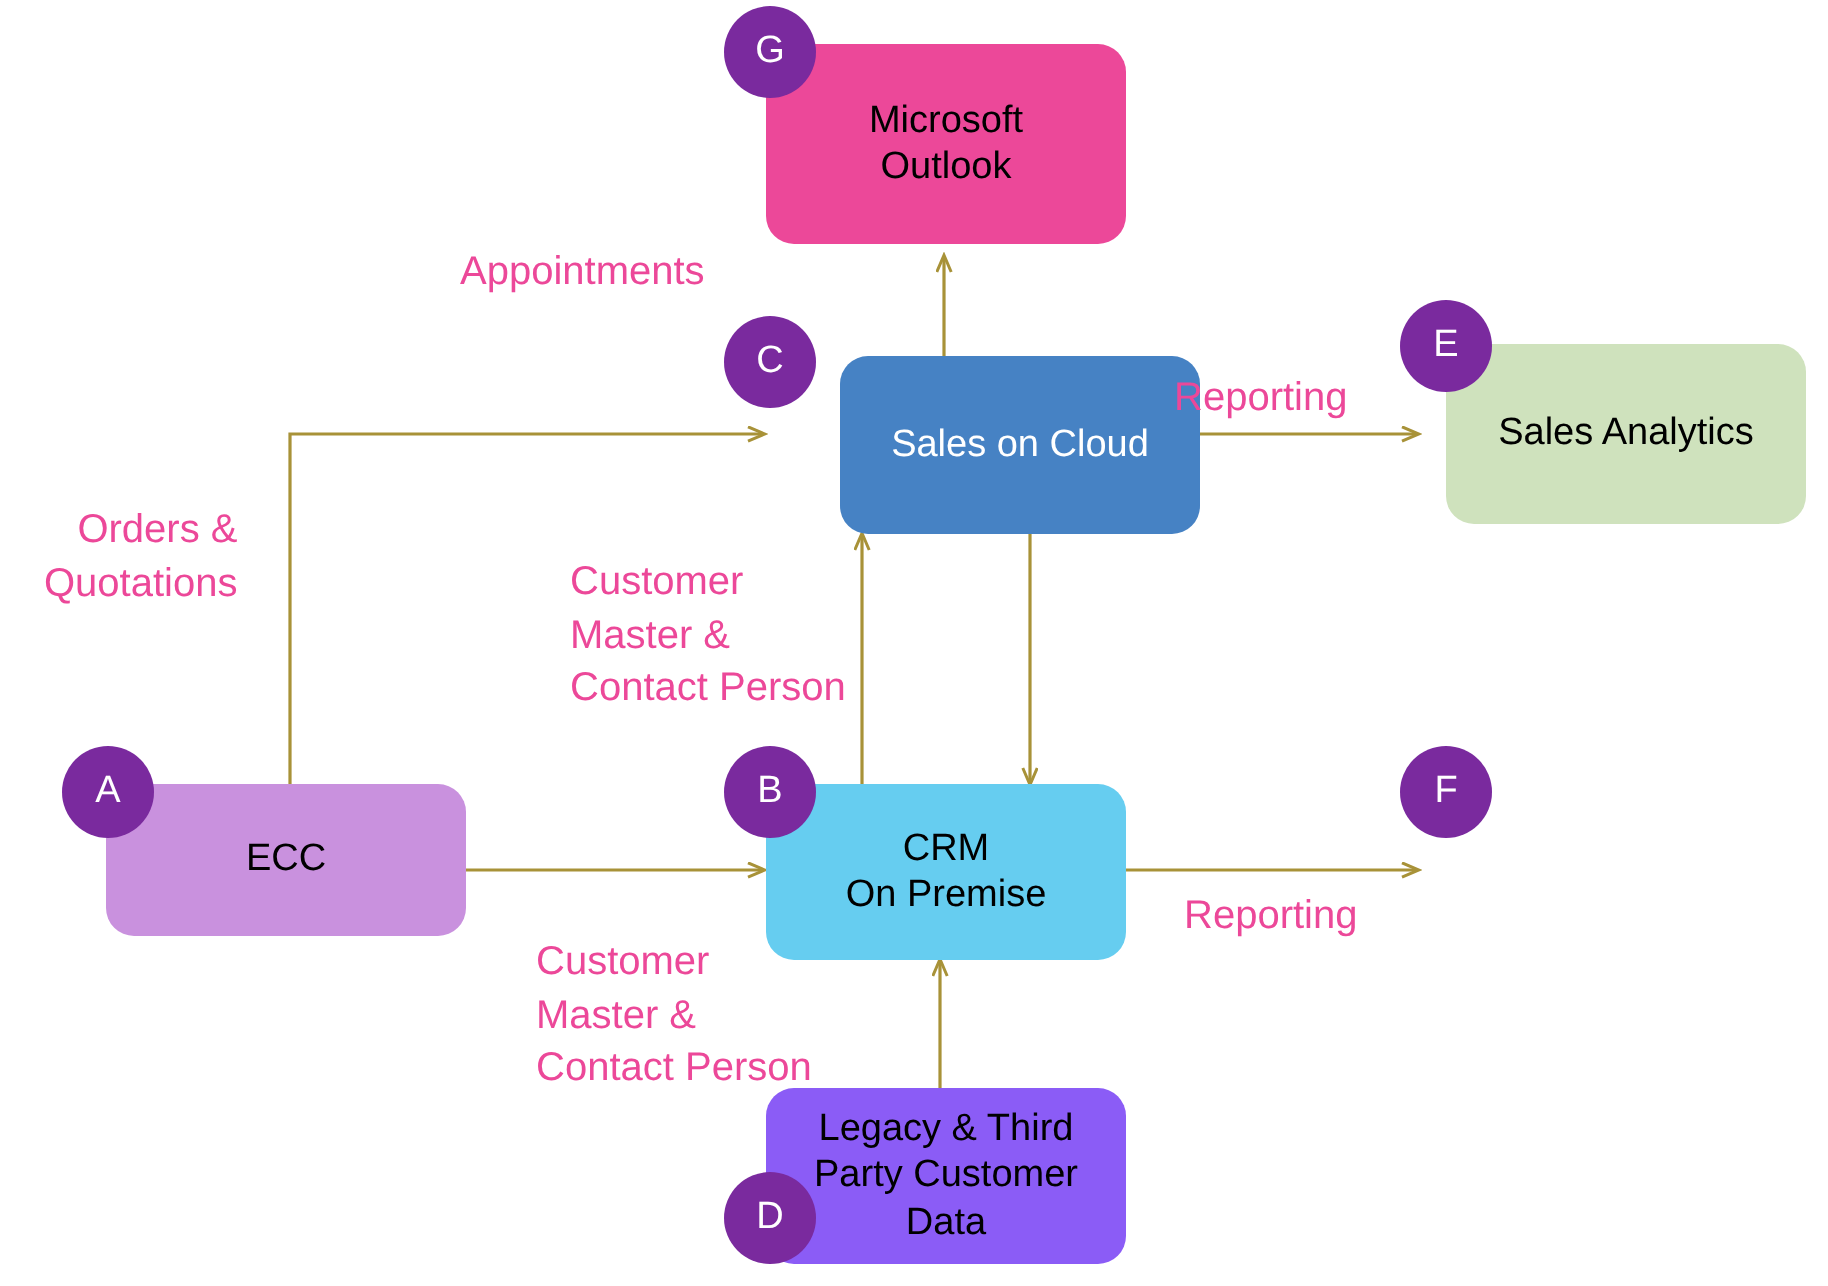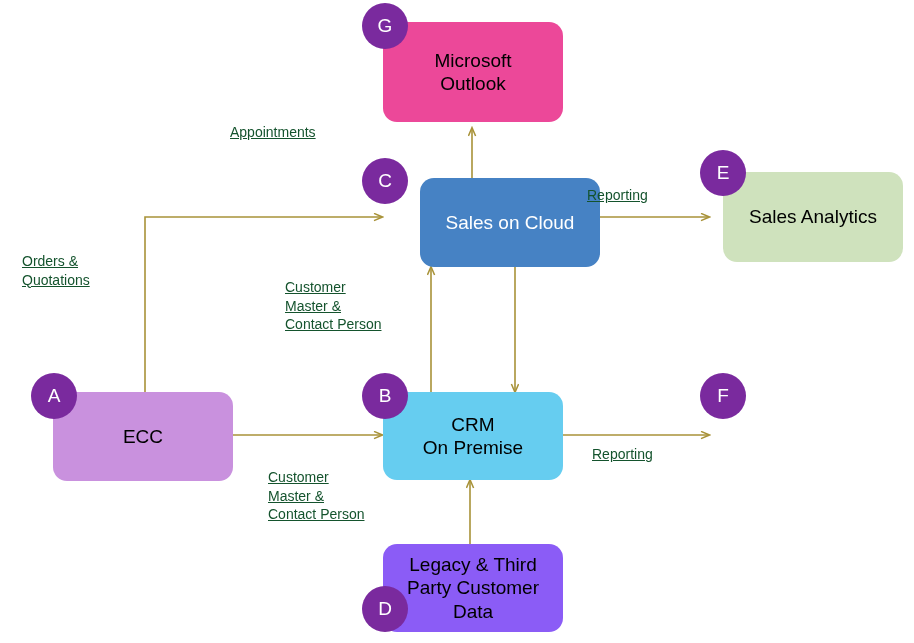--- a/index.html
+++ b/index.html
@@ -53,26 +53,25 @@
     background: #7a2a9e;
     color: #ffffff;
     font-size: 19px;
     display: flex;
     align-items: center;
     justify-content: center;
     z-index: 4;
   }
   .edge-label {
     position: absolute;
-    font-size: 14px;
-    color: #14532d;
+    font-size: 20px;
+    color: #ec4899;
     line-height: 1.33;
     white-space: pre-line;
     z-index: 3;
-    text-decoration: underline;
   }
 </style>
 </head>
 <body>
 
 <div id="canvas">
 
   <svg id="wires" viewBox="0 0 914 643" width="914" height="643">
     <defs>
       <marker id="arrowhead" markerWidth="11" markerHeight="11" refX="9" refY="4.2" orient="auto" markerUnits="userSpaceOnUse">
@@ -114,21 +113,21 @@
     <span>C</span>
   </div>
 
   <div class="node" id="node-sales-analytics" style="left:711px; top:172px; width:180px; height:90px; background:#cfe2bd;margin-left:12px;">
     <span class="node-label">Sales Analytics</span>
   </div>
   <div class="badge" style="left:700px; top:150px;">
     <span>E</span>
   </div>
 
-  <div class="node" id="node-ecc" style="left:53px; top:392px; width:180px; height:89px; background:#c991de;">
+  <div class="node" id="node-ecc" style="left:53px; top:392px; width:180px; height:76px; background:#c991de;">
     <span class="node-label">ECC</span>
   </div>
   <div class="badge" style="left:31px; top:373px;">
     <span>A</span>
   </div>
 
   <div class="node" id="node-crm" style="left:383px; top:392px; width:180px; height:88px; background:#66cdf0;">
     <span class="node-label">CRM
 On Premise</span>
   </div>
@@ -146,21 +145,21 @@
 Data</span>
   </div>
   <div class="badge" style="left:362px; top:586px;">
     <span>D</span>
   </div>
 
   <div class="edge-label" style="left:230px; top:123px;">Appointments</div>
 
   <div class="edge-label" style="left:587px; top:186px;">Reporting</div>
 
-  <div class="edge-label" style="left:22px; top:252px;">Orders &amp;
+  <div class="edge-label" style="left:22px; top:252px;text-align:right;">Orders &amp;
 Quotations</div>
 
   <div class="edge-label" style="left:285px; top:278px;">Customer
 Master &amp;
 Contact Person</div>
 
 
   <div class="edge-label" style="left:592px; top:445px;">Reporting</div>
 
   <div class="edge-label" style="left:268px; top:468px;">Customer

